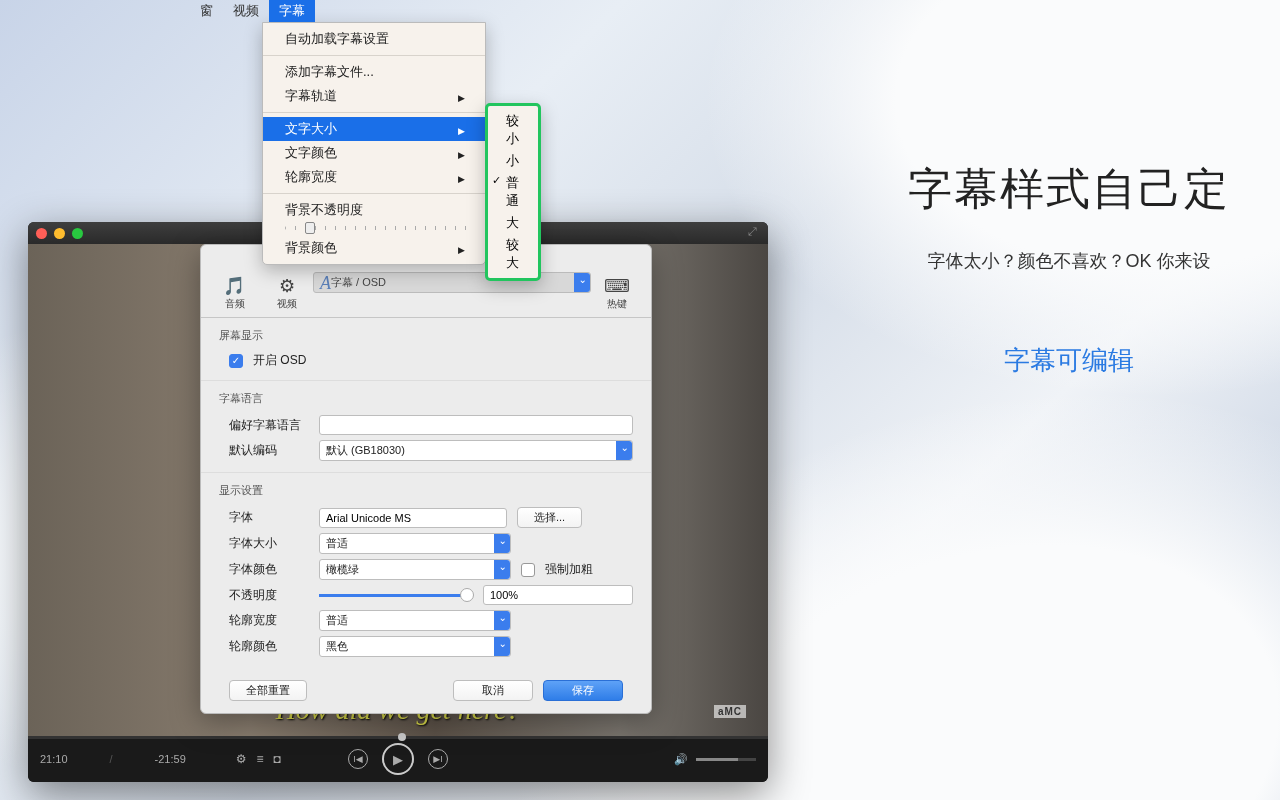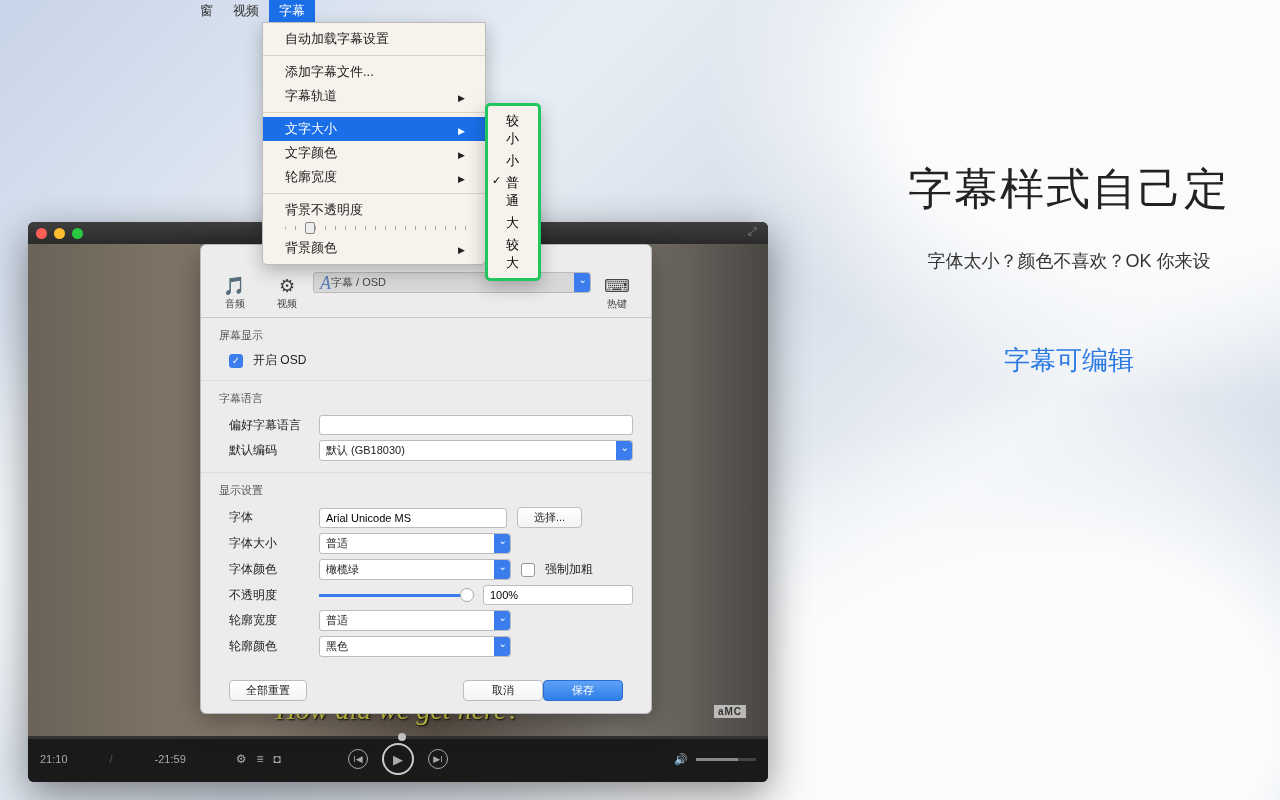--- a/index.html
+++ b/index.html
@@ -97,21 +97,21 @@
 .sel::before{content:"⌄";position:absolute;right:3px;top:1px;color:#fff;font-size:10px;z-index:1;}
 .selsm{width:192px;flex:none;}
 .btn{height:21px;padding:0 16px;font-size:11px;border:1px solid #bdbdbd;border-radius:4px;background:linear-gradient(#fff,#f3f3f3);display:flex;align-items:center;}
 .btn.primary{background:linear-gradient(#5ea2f7,#2f7de8);color:#fff;border-color:#2a6fd6;}
 .cbox{width:14px;height:14px;border:1px solid #999;border-radius:3px;background:#fff;display:inline-flex;align-items:center;justify-content:center;font-size:10px;}
 .cbox.checked{background:#3b7ded;color:#fff;border-color:#3b7ded;}
 .slider2{flex:1;height:3px;background:#3b7ded;position:relative;margin-right:6px;}
 .slider2 .th{position:absolute;right:-7px;top:-6px;width:14px;height:14px;background:#fff;border:1px solid #aaa;border-radius:50%;}
 .pct{width:48px;}
 .footer{display:flex;justify-content:space-between;padding:12px 28px;}
-.footer .right{display:flex;border-radius:8px;}
+.footer .right{display:flex;gap:10px;border-radius:8px;}
 </style>
 </head>
 <body>
 <div class="bg-blur"></div>
 
 <div class="promo">
   <h1>字幕样式自己定</h1>
   <p>字体太小？颜色不喜欢？OK 你来设</p>
   <div class="link">字幕可编辑</div>
 </div>

